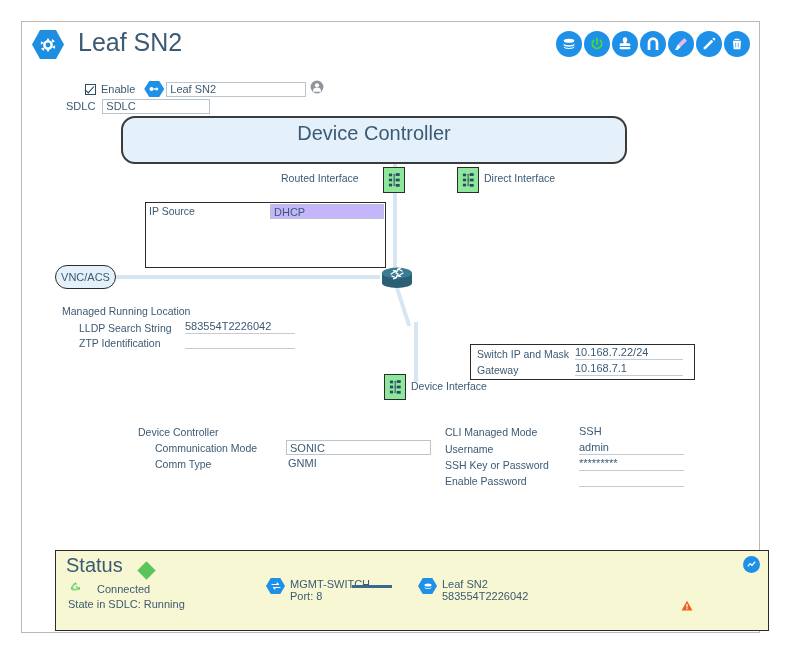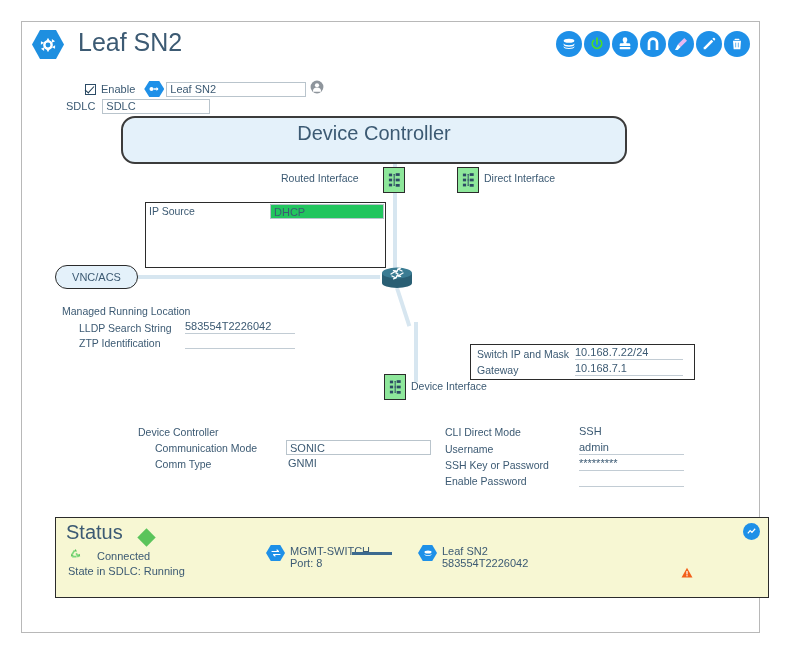--- a/index.html
+++ b/index.html
@@ -94,44 +94,44 @@
   
   .line{position:absolute;background:#d7e6f0;}
 
   
   #ipsource-box{
     position:absolute;left:123px;top:180px;width:241px;height:66px;
     border:1.5px solid #2b2b2b;background:#fff;box-sizing:border-box;
   }
   #ipsource-val{
     position:absolute;left:248px;top:182px;width:114px;height:15px;
-    border:1px solid #b9c4cc;background:#22c55e;box-sizing:border-box;
+    border:1px solid #b9c4cc;background:#c4b5fd;box-sizing:border-box;
     font-size:11px;color:#3c5a73;padding:0 3px;line-height:13px;
   }
 
   
   #vnc-pill{
-    position:absolute;left:33px;top:243px;width:83px;height:24px;
+    position:absolute;left:33px;top:243px;width:61px;height:24px;
     border:1.5px solid #2b2b2b;border-radius:12px;background:#e4f1fa;
     display:flex;align-items:center;justify-content:center;
     font-size:11px;color:#3c5a73;box-sizing:border-box;
   }
 
   
   #router{position:absolute;left:355px;top:242px;width:40px;height:26px;}
 
   
   #switch-table{
     position:absolute;left:448px;top:322px;width:225px;height:36px;
     border:1.5px solid #2b2b2b;background:#fff;box-sizing:border-box;
   }
 
   
   #status-panel{
-    position:absolute;left:33px;top:495px;width:714px;height:81px;
+    position:absolute;left:33px;top:528px;width:714px;height:81px;
     background:#f7f7d3;border:1.5px solid #2b2b2b;box-sizing:border-box;padding-left:28px;
   }
   #status-title{position:absolute;left:10px;top:3px;font-size:20px;color:#3c5a73;}
   #status-diamond{
     position:absolute;left:84px;top:13px;width:13px;height:13px;
     background:#5bc45b;transform:rotate(45deg);
   }
   .hexnode{
     width:19px;height:16px;background:#1e90e8;display:inline-block;
     clip-path:polygon(25% 0,75% 0,100% 50%,75% 100%,25% 100%,0 50%);
@@ -309,21 +309,21 @@
   </div>
   <div class="t" style="left:389px;top:358px;">Device Interface</div>
 
 
   <div class="t" style="left:116px;top:404px;">Device Controller</div>
   <div class="t" style="left:133px;top:420px;">Communication Mode</div>
   <input class="inp" style="position: absolute; left: 264px; top: 418px; width: 145px;" value="SONIC">
   <div class="t" style="left:133px;top:436px;">Comm Type</div>
   <div class="t12" style="left:266px;top:435px;">GNMI</div>
 
-  <div class="t" style="left:423px;top:404px;">CLI Direct Mode</div>
+  <div class="t" style="left:423px;top:404px;">CLI Managed Mode</div>
   <div class="t12" style="left:557px;top:403px;">SSH</div>
 
   <div class="t" style="left:423px;top:421px;">Username</div>
   <div class="uline" style="left:557px;top:419px;width:105px;">admin</div>
 
   <div class="t" style="left:423px;top:437px;">SSH Key or Password</div>
   <div class="uline" style="left:557px;top:435px;width:105px;">*********</div>
 
   <div class="t" style="left:423px;top:453px;">Enable Password</div>
   <div class="uline" style="left:557px;top:451px;width:105px;">&nbsp;</div>

